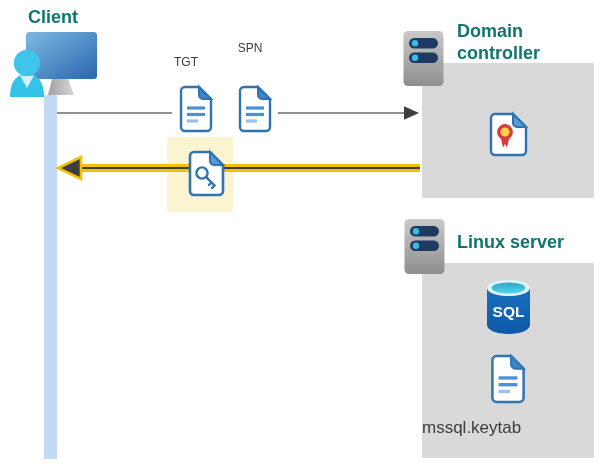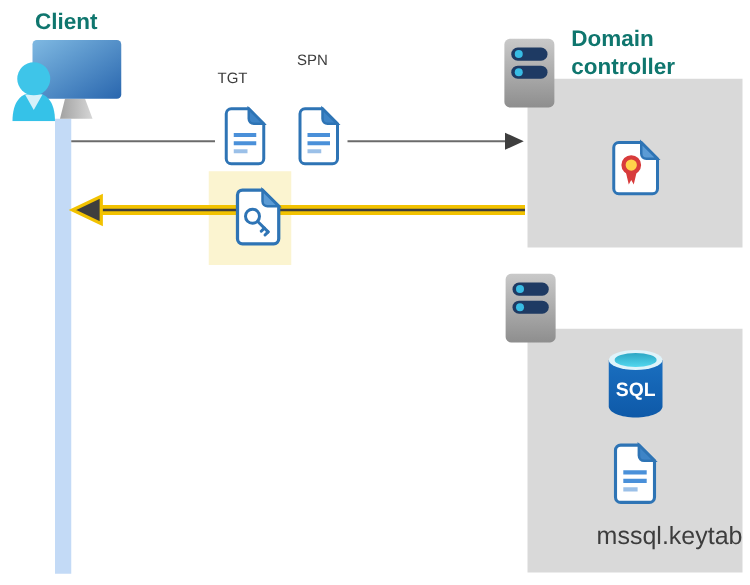--- a/index.html
+++ b/index.html
@@ -20,21 +20,21 @@
   #arrows{left:0;top:0;z-index:3;pointer-events:none;}
   
   #ticket-strip{left:172px;top:83px;width:106px;height:52px;background:#ffffff;z-index:4;}
   .icon{z-index:4;}
   .over-panel{z-index:5;}
   #client-label{left:28px;top:6px;}
   #tgt-label{left:166px;top:55px;width:40px;}
   #spn-label{left:230px;top:41px;width:40px;}
   #dc-label{left:457px;top:8px;width:120px;margin-top:12px;}
   #linux-label{left:457px;top:231px;width:135px;}
-  #keytab-label{left:422px;top:418px;width:172px;text-align:right;font-size:20px;color:#3d3d3d;}
+  #keytab-label{left:422px;top:418px;width:172px;text-align:left;font-size:17px;color:#3d3d3d;}
 </style>
 </head>
 <body>
 
 <div id="stage">
 
   <svg width="0" height="0" style="position:absolute" aria-hidden="true">
     <defs>
       <linearGradient id="gradMonitor" x1="0" y1="0" x2="1" y2="1">
         <stop offset="0" stop-color="#7fb9e2"></stop>
@@ -145,14 +145,15 @@
   </svg>
 
   <svg class="abs over-panel" style="left:488px;top:353px" width="40" height="52" viewBox="0 0 36 50">
       <use href="#sym-doc"></use>
     </svg>
 
   <div class="abs heading" id="client-label">Client</div>
   <div class="abs small-label" id="tgt-label">TGT</div>
   <div class="abs small-label" id="spn-label">SPN</div>
   <div class="abs heading over-panel" id="dc-label">Domain controller</div>
+  <div class="abs heading over-panel" id="linux-label">Linux server</div>
   <div class="abs over-panel" id="keytab-label">mssql.keytab</div>
 </div>
 
 </body></html>

